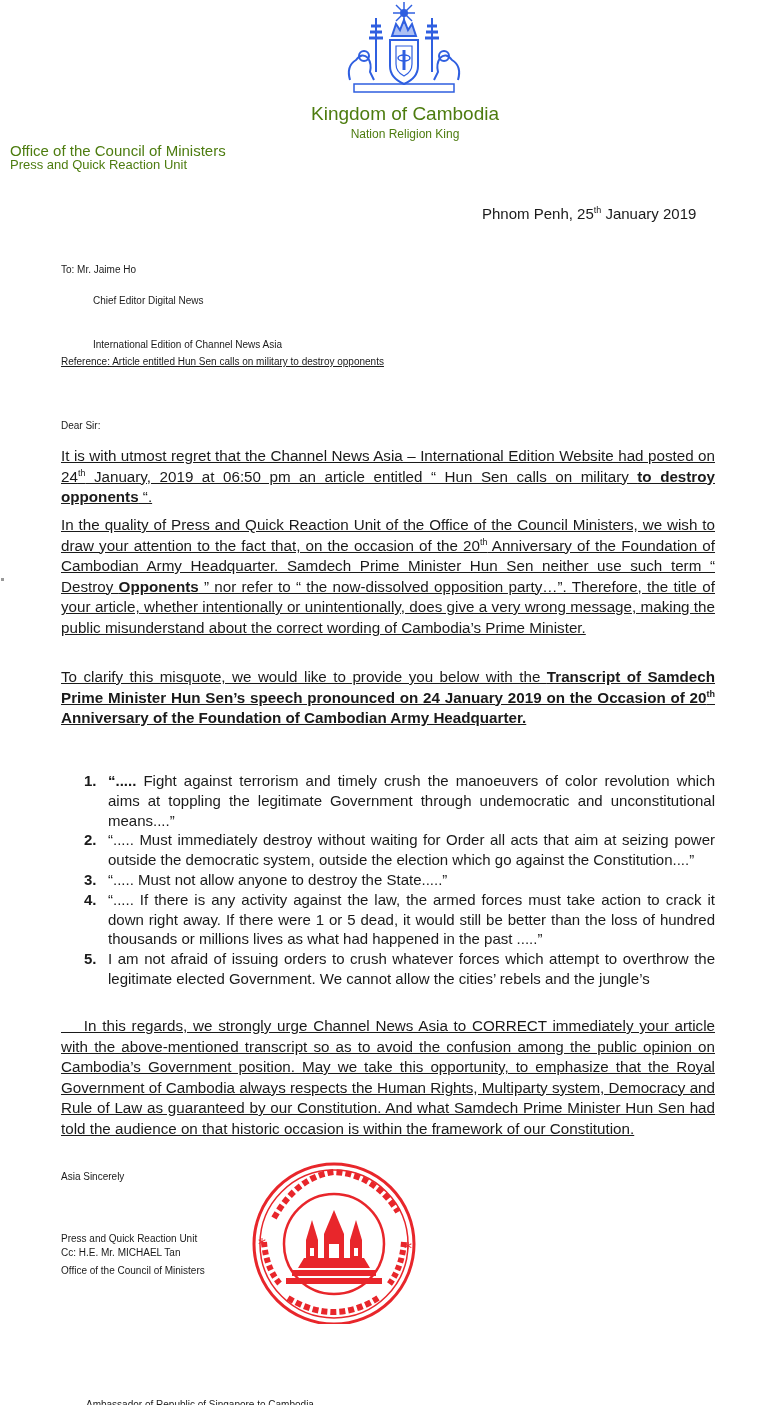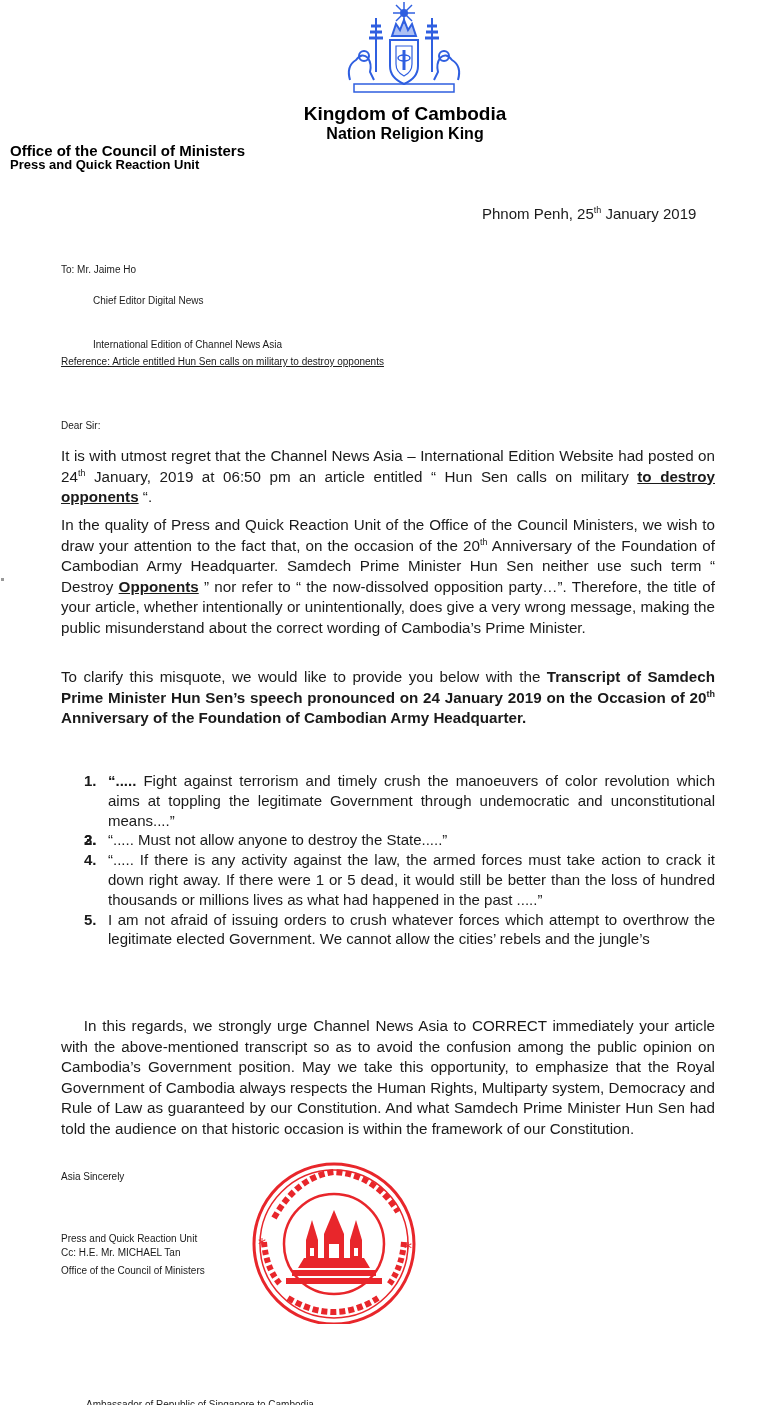--- a/index.html
+++ b/index.html
@@ -1,30 +1,30 @@
 <!DOCTYPE html>
 <html><head>
   <meta charset="utf-8">
   <style>
     html, body { margin: 0; padding: 0; background: #ffffff; }
     body { width: 784px; height: 1405px; position: relative; overflow: hidden;
            font-family: "Liberation Sans", sans-serif; color: #1a1a1a; }
     .abs { position: absolute; }
-    .blue { color: #000000; font-weight: bold; }
+    .blue { color: #4d7c0f; font-weight: normal; }
     .emblem { left: 336px; top: 0px; width: 136px; height: 96px; }
     .kingdom { left: 280px; top: 104px; width: 250px; text-align: center; font-size: 19px; line-height: 20px; }
-    .nation { left: 280px; top: 124px; width: 250px; text-align: center; font-size: 16px; line-height: 20px; }
+    .nation { left: 280px; top: 124px; width: 250px; text-align: center; font-size: 12px; line-height: 20px; }
     .office { left: 10px; top: 142px; font-size: 15px; line-height: 17px; }
     .unit { left: 10px; top: 157px; font-size: 13px; line-height: 16px; }
     .dateline { left: 482px; top: 205px; font-size: 15px; }
     .dateline sup, .txt sup { font-size: 9px; vertical-align: 6px; line-height: 0; }
     .line15 { font-size: 10px; line-height: 18px; }
     .txt { font-size: 15.2px; line-height: 20.5px; text-align: justify; }
     .narrow { font-family: "Liberation Sans Narrow", "Liberation Sans", sans-serif; }
-    .para { left: 61px; width: 654px; }
+    .para { left: 61px; width: 654px; text-decoration: underline; }
     .ul { text-decoration: underline; font-weight: bold; }
     .list { left: 80px; width: 635px; margin: 0; padding: 0; list-style: none; }
     .list li { position: relative; padding-left: 28px; font-size: 15px; line-height: 19.8px; text-align: justify; }
     .list .num { position: absolute; left: 4px; top: 0; font-weight: bold; }
     .seal { left: 228px; top: 1158px; width: 208px; height: 166px; }
     .dot { left: 1px; top: 578px; width: 3px; height: 3px; background: #999; }
   </style>
 </head>
 <body>
 
@@ -81,21 +81,21 @@
 <div class="abs line15" style="left:61px; top:417px;">Dear Sir:</div>
 
 <div class="abs para txt narrow" style="top:446px;"><span>It is with utmost regret that the Channel News Asia – International Edition Website had posted on 24</span><sup>th</sup><span> January, 2019 at 06:50 pm an article entitled “ Hun Sen calls on military </span><span class="ul">to destroy opponents</span><span> “.</span></div>
 
 <div class="abs para txt narrow" style="top:515px;"><span>In the quality of Press and Quick Reaction Unit of the Office of the Council Ministers, we wish to draw your attention to the fact that, on the occasion of the 20</span><sup>th</sup><span> Anniversary of the Foundation of Cambodian Army Headquarter. Samdech Prime Minister Hun Sen neither use such term “ Destroy </span><span class="ul">Opponents</span><span> ” nor refer to “ the now-dissolved opposition party…”. Therefore, the title of your article, whether intentionally or unintentionally, does give a very wrong message, making the public misunderstand about the correct wording of Cambodia’s Prime Minister.</span></div>
 
 <div class="abs para txt narrow" style="top:667px;"><span>To clarify this misquote, we would like to provide you below with the </span><b>Transcript of Samdech Prime Minister Hun Sen’s speech pronounced on 24 January 2019 on the Occasion of 20</b><b><sup>th</sup></b><b> Anniversary of the Foundation of Cambodian Army Headquarter.</b></div>
 
 <ul class="abs list narrow" style="top:771px;">
   <li><span class="num">1.</span><b>“.....</b><span> Fight against terrorism and timely crush the manoeuvers of color revolution which aims at toppling the legitimate Government through undemocratic and unconstitutional means....”</span></li>
-  <li><span class="num">2.</span></li>
+  <li><span class="num">2.</span><span>“..... Must immediately destroy without waiting for Order all acts that aim at seizing power outside the democratic system, outside the election which go against the Constitution....”</span></li>
   <li><span class="num">3.</span><span>“..... Must not allow anyone to destroy the State.....”</span></li>
   <li><span class="num">4.</span><span>“..... If there is any activity against the law, the armed forces must take action to crack it down right away. If there were 1 or 5 dead, it would still be better than the loss of hundred thousands or millions lives as what had happened in the past .....”</span></li>
   <li><span class="num">5.</span><span>I am not afraid of issuing orders to crush whatever forces which attempt to overthrow the legitimate elected Government. We cannot allow the cities’ rebels and the jungle’s</span></li>
 </ul>
 
 <div class="abs para txt narrow" style="top:1016px;">&nbsp;&nbsp;&nbsp;&nbsp;In this regards, we strongly urge Channel News Asia to CORRECT immediately your article with the above-mentioned transcript so as to avoid the confusion among the public opinion on Cambodia’s Government position. May we take this opportunity, to emphasize that the Royal Government of Cambodia always respects the Human Rights, Multiparty system, Democracy and Rule of Law as guaranteed by our Constitution. And what Samdech Prime Minister Hun Sen had told the audience on that historic occasion is within the framework of our Constitution.</div>
 
 <div class="abs line15" style="left:61px; top:1168px;">Asia Sincerely</div>
 
 <div class="abs seal">

